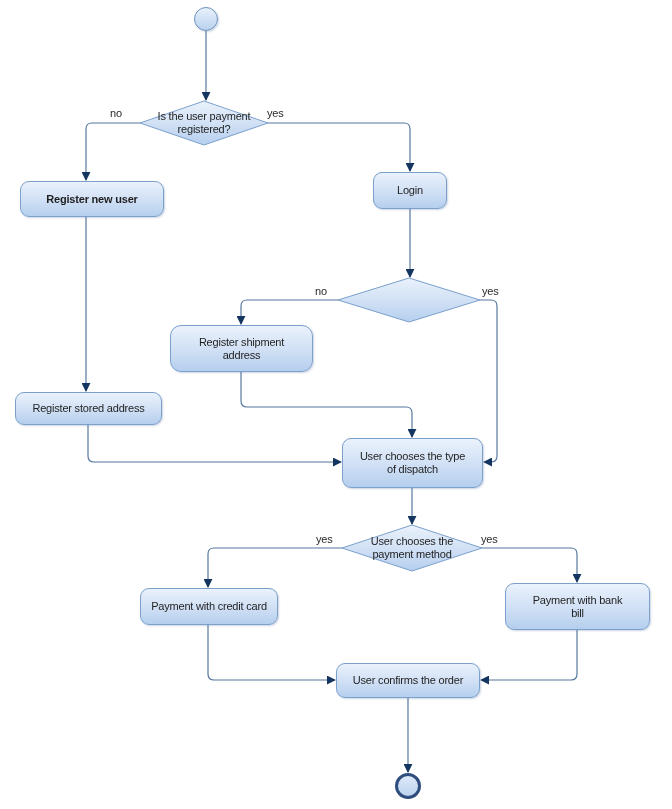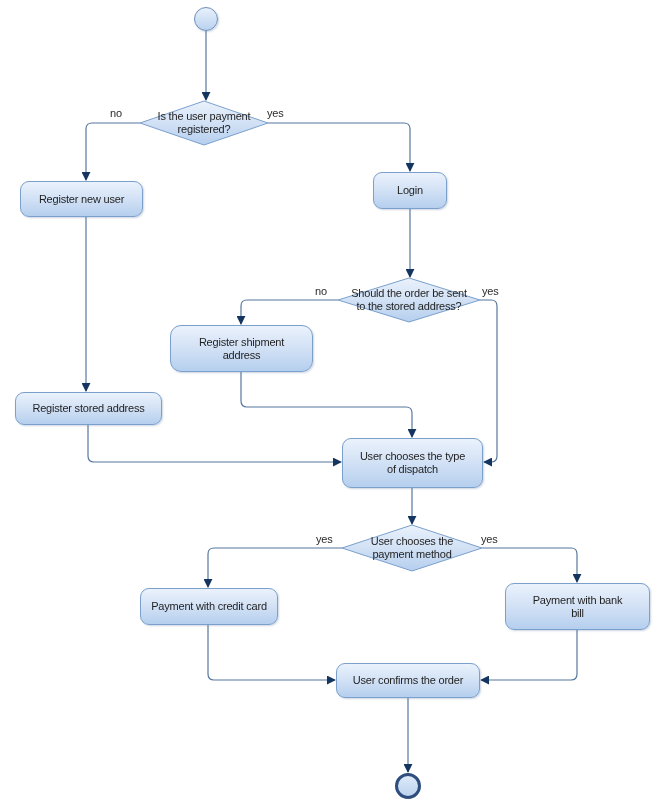--- a/index.html
+++ b/index.html
@@ -79,26 +79,24 @@
       <polygon points="409,278 480,300 409,322 338,300"></polygon>
       <polygon points="412,525 482,548 412,571 342,548"></polygon>
     </g>
   </svg>
 
   <div class="start-circle"></div>
 
   <div class="dtext" style="left:144px; top:103px; width:120px; height:40px;">Is the user payment
 registered?</div>
 
-  <div class="node" style="left:20px; top:181px; width:123px; height:36px;">Register new user</div>
+  <div class="node" style="left:20px; top:181px; width:144px; height:36px;font-weight:bold;">Register new user</div>
 
   <div class="node" style="left:373px; top:172px; width:74px; height:37px;">Login</div>
 
-  <div class="dtext" style="left:334px; top:280px; width:150px; height:40px;">Should the order be sent
-to the stored address?</div>
 
   <div class="node" style="left:170px; top:325px; width:143px; height:47px;border-radius:11px;">Register shipment
 address</div>
 
   <div class="node" style="left:15px; top:392px; width:147px; height:33px;">Register stored address</div>
 
   <div class="node" style="left:342px; top:438px; width:141px; height:50px;">User chooses the type
 of dispatch</div>
 
   <div class="dtext" style="left:352px; top:528px; width:120px; height:40px;">User chooses the

